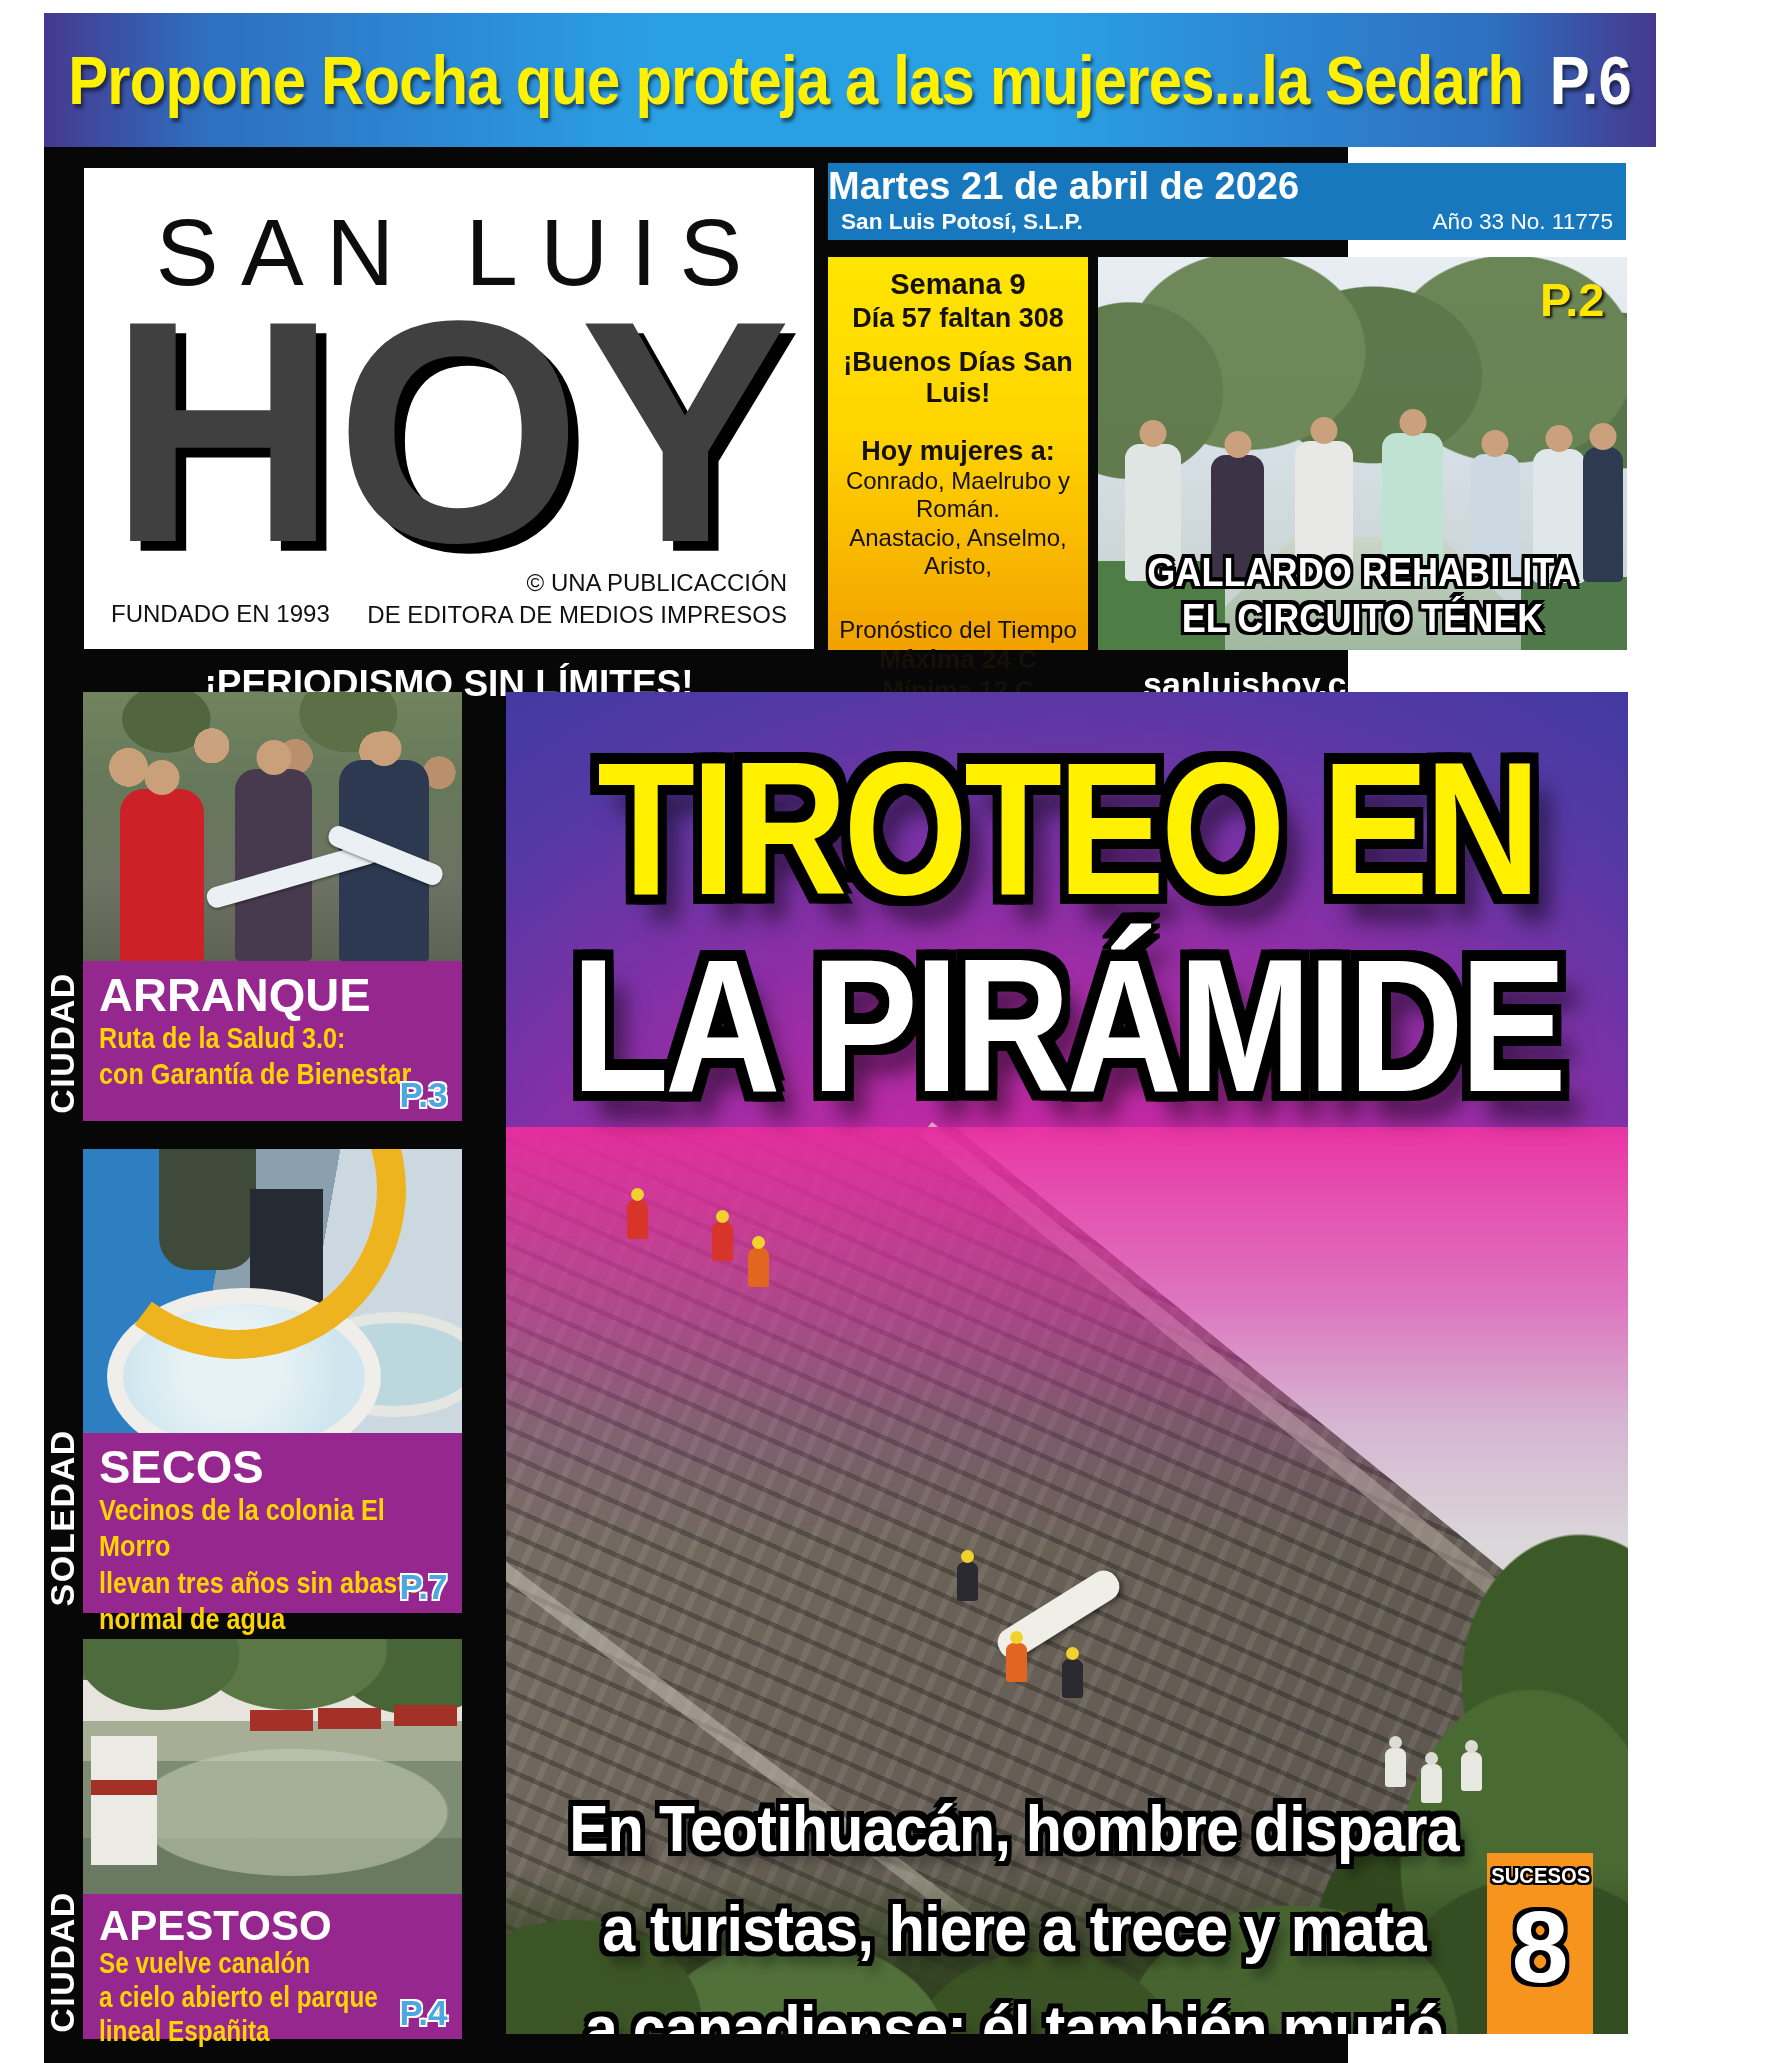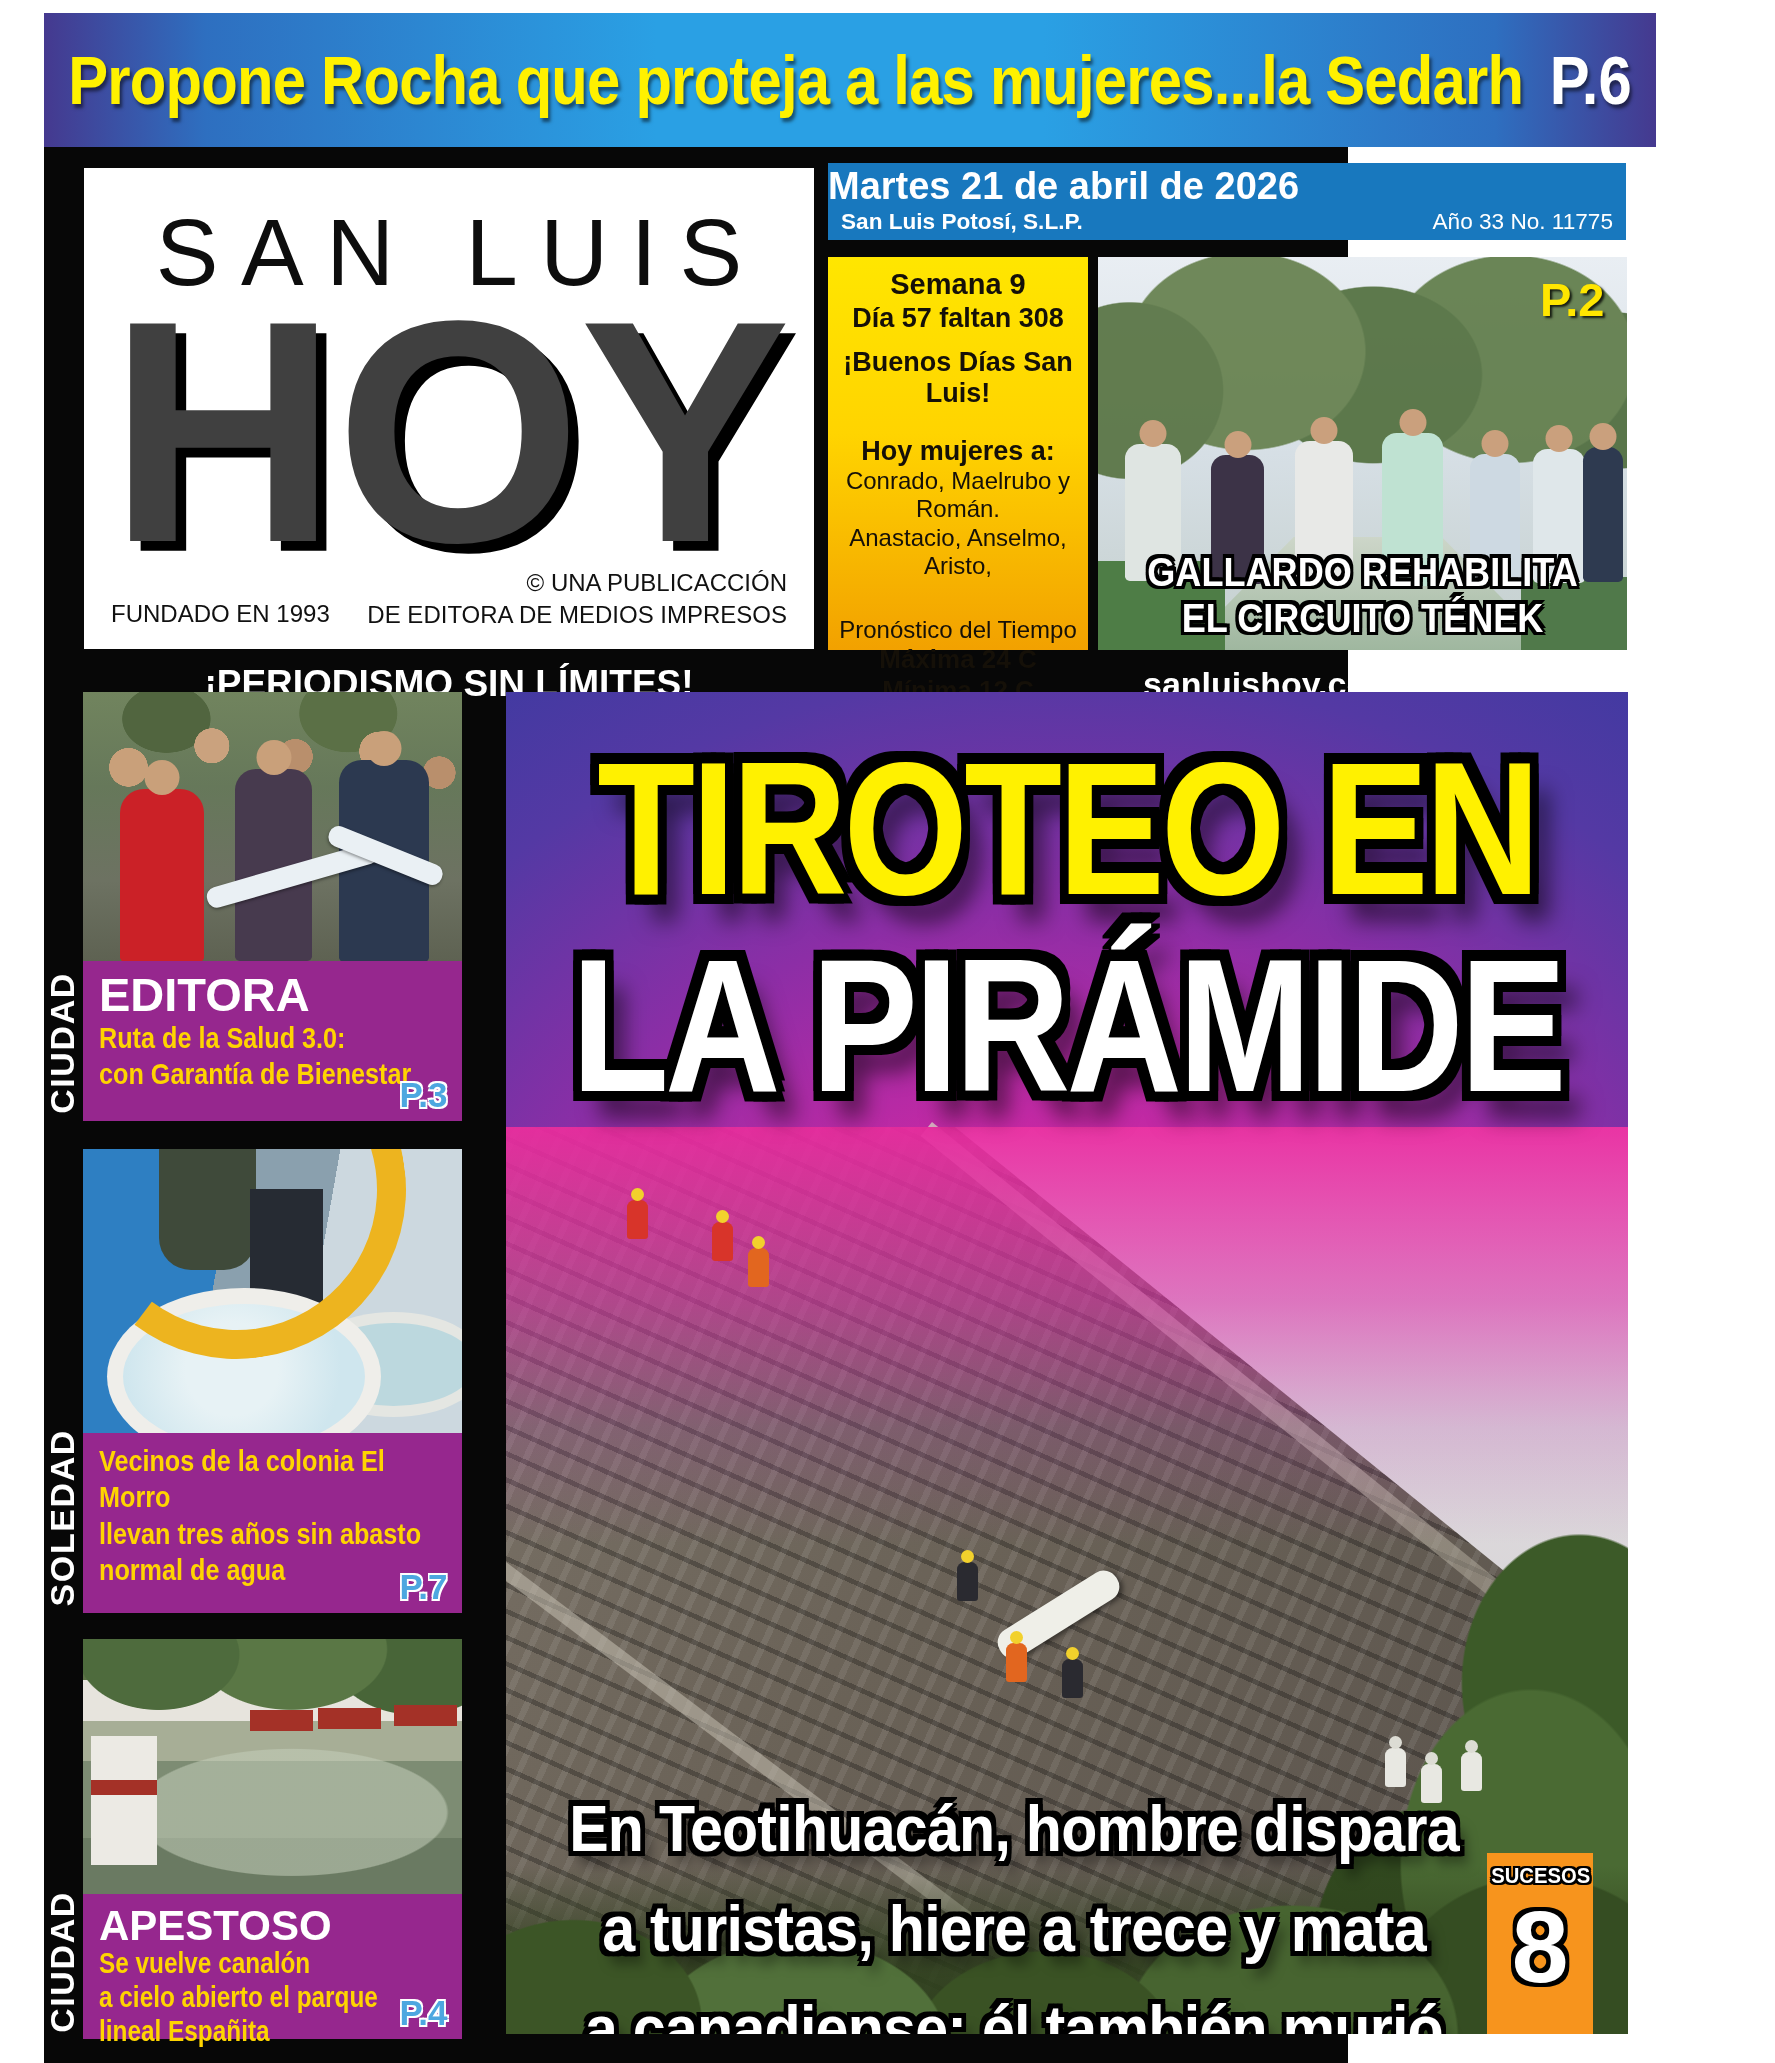--- a/index.html
+++ b/index.html
@@ -280,36 +280,37 @@
     </div>
 
     <div class="sb-photo ph-crowd">
       <div class="fig" style="left:37px;top:97px;width:84px;height:173px;background:#cb2127;border-radius:24px 24px 4.8px 4.8px;"></div>
       <div class="fig" style="left:152px;top:77px;width:77px;height:192px;background:#473a4e;border-radius:21px 21px 4.8px 4.8px;"></div>
       <div class="fig" style="left:256px;top:68px;width:90px;height:202px;background:#2c3950;border-radius:22.6px 22.6px 4.8px 4.8px;"></div>
       <div class="sash" style="left:121px;top:173px;transform:rotate(-16deg);"></div>
       <div class="sash" style="left:242px;top:153px;transform:rotate(22deg);width:121px;"></div>
     </div>
     <div class="sb-box" style="top:814px;height:160px;">
-      <div class="sb-kicker">EDITORA</div>
+      <div class="sb-kicker">ARRANQUE</div>
       <div class="sb-lines">
         <div>Ruta de la Salud 3.0:</div>
         <div>con Garantía de Bienestar</div>
       </div>
       <div class="sb-pref">P.3</div>
     </div>
 
     <div class="sb-photo ph-water">
       <div class="wp-person"></div>
       <div class="wp-door"></div>
       <div class="wp-bucket2"></div>
       <div class="wp-bucket"></div>
       <div class="wp-hose"></div>
     </div>
     <div class="sb-box" style="top:1286px;height:180px;">
+      <div class="sb-kicker">SECOS</div>
       <div class="sb-lines">
         <div>Vecinos de la colonia El Morro</div>
         <div>llevan tres años sin abasto</div>
         <div>normal de agua</div>
       </div>
       <div class="sb-pref">P.7</div>
     </div>
 
     <div class="sb-photo ph-canal">
       <div class="cn-planter" style="left:44%;top:28%;"></div>

